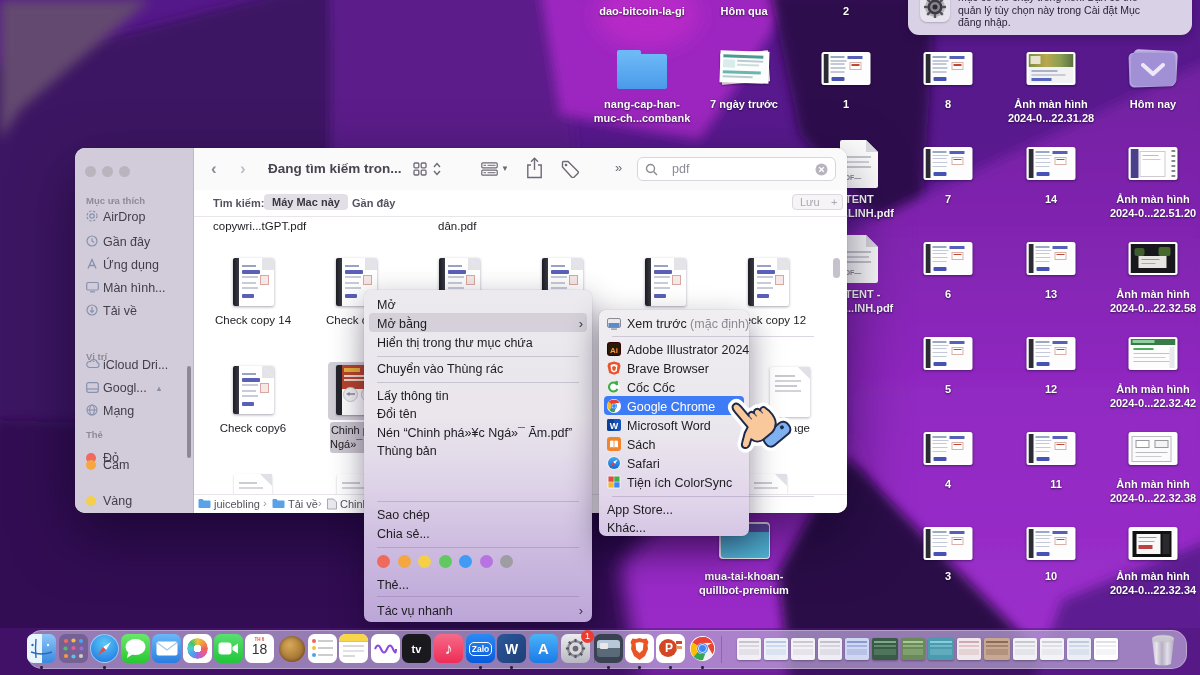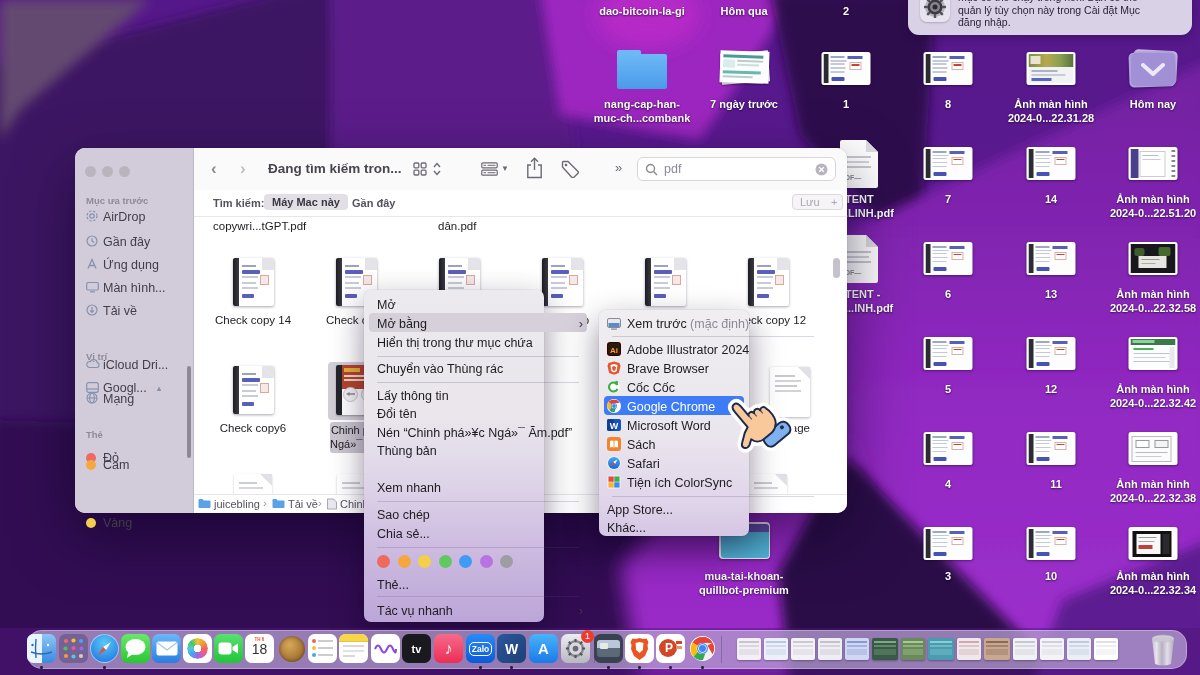--- a/index.html
+++ b/index.html
@@ -395,21 +395,21 @@
         </g>
       </svg>
   </div>
   <div class="abs" style="left:50px;top:1px;width:230px;color:#2b2436;font-size:10.5px;line-height:12.6px;font-weight:500;white-space:nowrap;">mục có thể chạy trong nền. Bạn có thể<br>quản lý tùy chọn này trong Cài đặt Mục<br>đăng nhập.</div>
 </div>
 
 <div id="fwin" class="abs" style="left:75px;top:148px;width:772px;height:365px;border-radius:10px;background:#ffffff;z-index:3;box-shadow:0 22px 60px rgba(10,0,30,.55), 0 0 1px rgba(0,0,0,.4);">
 
   <div class="abs" style="left:0;top:0;width:119px;height:100%;background:#d2ccda;border-radius:10px 0 0 10px;border-right:1px solid #bdb7c6;">
     <div class="abs" style="left:10px;top:15px;"><span class="tl"></span><span class="tl" style="margin-left:6px;"></span><span class="tl" style="margin-left:6px;"></span></div>
-    <div class="sbh" style="top:47px;">Mục ưa trước</div>
+    <div class="sbh" style="top:47px;">Mục ưa thích</div>
     <div class="sbi" style="top:62px;"><span class="sic"><svg width="12" height="12" viewBox="0 0 12 12">
             <circle cx="6" cy="6" r="5" fill="none" stroke="#8791ad" stroke-width="1.2" stroke-dasharray="2.4 1.6"></circle>
             <circle cx="6" cy="6" r="2.2" fill="none" stroke="#8791ad" stroke-width="1.2"></circle>
           </svg></span>AirDrop</div>
     <div class="sbi" style="top:87px;"><span class="sic"><svg width="12" height="12" viewBox="0 0 12 12">
             <circle cx="6" cy="6" r="5" fill="none" stroke="#8791ad" stroke-width="1.2"></circle>
             <path d="M6 3.2 V6 L8 7.5" fill="none" stroke="#8791ad" stroke-width="1.2"></path>
           </svg></span>Gần đây</div>
     <div class="sbi" style="top:110px;"><span class="sic"><svg width="12" height="12" viewBox="0 0 12 12">
             <path d="M2 10.5 L6 1.5 L10 10.5 M3.8 7.5 h4.4" fill="none" stroke="#8791ad" stroke-width="1.3"></path>
@@ -423,29 +423,29 @@
             <path d="M6 3 V8 M4 6.4 L6 8.4 L8 6.4" fill="none" stroke="#8791ad" stroke-width="1.2"></path>
           </svg></span>Tải về</div>
     <div class="sbh" style="top:203px;">Vị trí</div>
     <div class="sbi" style="top:210px;"><span class="sic"><svg width="14" height="10" viewBox="0 0 14 10">
             <path d="M4 8.5 a3 3 0 1 1 0.5-5.9 a3.6 3.6 0 0 1 6.8 1 a2.5 2.5 0 0 1 -0.6 4.9 Z" fill="none" stroke="#8791ad" stroke-width="1.2"></path>
           </svg></span>iCloud Dri...</div>
     <div class="sbi" style="top:233px;"><span class="sic"><svg width="13" height="11" viewBox="0 0 13 11">
             <rect x="0.7" y="0.7" width="11.6" height="9.6" rx="2" fill="none" stroke="#8791ad" stroke-width="1.2"></rect>
             <line x1="0.7" y1="7" x2="12.3" y2="7" stroke="#8791ad" stroke-width="1.2"></line>
           </svg></span>Googl...<span style="margin-left:10px;color:#8791ad;font-size:9px;">▴</span></div>
-    <div class="sbi" style="top:244px;"><span class="sic"><svg width="12" height="12" viewBox="0 0 12 12">
+    <div class="sbi" style="top:256px;"><span class="sic"><svg width="12" height="12" viewBox="0 0 12 12">
             <circle cx="6" cy="6" r="5" fill="none" stroke="#8791ad" stroke-width="1.1"></circle>
             <ellipse cx="6" cy="6" rx="2.3" ry="5" fill="none" stroke="#8791ad" stroke-width="1.1"></ellipse>
             <line x1="1" y1="6" x2="11" y2="6" stroke="#8791ad" stroke-width="1.1"></line>
           </svg></span>Mạng</div>
     <div class="sbh" style="top:281px;">Thẻ</div>
     <div class="sbi" style="top:303px;"><span class="dot" style="background:#f0695f;"></span>Đỏ</div>
     <div class="sbi" style="top:310px;"><span class="dot" style="background:#f5a742;"></span>Cam</div>
-    <div class="sbi" style="top:368px;"><span class="dot" style="background:#f2cf4c;"></span>Vàng</div>
+    <div class="sbi" style="top:346px;"><span class="dot" style="background:#f2cf4c;"></span>Vàng</div>
     <div class="abs" style="left:112px;top:218px;width:4px;height:92px;background:#8d8796;border-radius:2px;"></div>
   </div>
 
   <div class="abs" style="left:119px;top:0;width:653px;height:42px;background:#fbfafb;border-radius:0 10px 0 0;">
     <span class="tbi" style="left:17px;top:11px;color:#8d8995;font-size:17px;font-weight:600;">‹</span>
     <span class="tbi" style="left:46px;top:11px;color:#c2bec8;font-size:17px;font-weight:600;">›</span>
     <span class="tbi" style="left:74px;top:13px;color:#49454f;font-size:13.5px;font-weight:700;">Đang tìm kiếm tron...</span>
     <svg class="abs" style="left:219px;top:14px;" width="14" height="14" viewBox="0 0 14 14">
         <g fill="none" stroke="#6d6975" stroke-width="1.3">
           <rect x="1" y="1" width="4.8" height="4.8" rx="1"></rect>
@@ -480,21 +480,21 @@
     <svg class="abs" style="left:367px;top:12px;" width="19" height="18" viewBox="0 0 19 18">
         <path d="M1.5 7 V2.5 a1 1 0 0 1 1-1 H7 L17 11.5 a1.2 1.2 0 0 1 0 1.7 L12.7 17.4 a1.2 1.2 0 0 1 -1.7 0 Z" fill="none" stroke="#6d6975" stroke-width="1.4"></path>
         <circle cx="5" cy="5" r="1.3" fill="#6d6975"></circle>
       </svg>
     <span class="tbi" style="left:421px;top:12px;color:#6d6975;font-size:13px;">»</span>
     <div class="abs" style="left:443px;top:9px;width:199px;height:24px;border:1px solid #d9d5de;border-radius:6px;background:#fff;">
       <svg class="abs" style="left:7px;top:5px;" width="13" height="13" viewBox="0 0 13 13">
           <circle cx="5.5" cy="5.5" r="4" fill="none" stroke="#8d8995" stroke-width="1.4"></circle>
           <line x1="8.6" y1="8.6" x2="12" y2="12" stroke="#8d8995" stroke-width="1.4"></line>
         </svg>
-      <span class="abs" style="left:26px;top:4px;color:#8d8995;font-size:12.5px;">pdf</span>
+      <span class="abs" style="left:34px;top:4px;color:#8d8995;font-size:12.5px;">pdf</span>
       <svg class="abs" style="right:7px;top:5px;" width="13" height="13" viewBox="0 0 13 13">
           <circle cx="6.5" cy="6.5" r="6" fill="#b9b5c0"></circle>
           <path d="M4.2 4.2 L8.8 8.8 M8.8 4.2 L4.2 8.8" stroke="#fff" stroke-width="1.3"></path>
         </svg>
     </div>
   </div>
 
   <div class="abs" style="left:119px;top:42px;width:653px;height:27px;background:#fff;border-bottom:1px solid #e9e5eb;">
     <span class="abs" style="left:19px;top:7px;font-size:11px;font-weight:700;color:#55515e;">Tìm kiếm:</span>
     <span class="abs" style="left:70px;top:4px;font-size:11px;font-weight:700;color:#3a3640;background:#e3dfe6;border-radius:4px;padding:2px 8px;">Máy Mac này</span>
@@ -656,35 +656,34 @@
     <span class="abs" style="left:133px;top:3px;"><svg width="10" height="12" viewBox="0 0 10 12" style="vertical-align:-1px;">
           <path d="M0.5 1 h6 l3 3 v7 h-9 Z" fill="#e8e8ee" stroke="#9a96a2" stroke-width="0.8"></path>
         </svg></span>
       <span class="abs" style="left:146px;top:3px;">Chinh</span>
   </div>
 
   <div class="abs" style="left:758px;top:110px;width:7px;height:20px;background:#c6c2cc;border-radius:4px;"></div>
 </div>
 
 
-<div id="cmenu" class="abs" style="left:364px;top:290px;width:180px;height:332px;border-radius:7px;z-index:4;
+<div id="cmenu" class="abs" style="left:364px;top:290px;width:228px;height:332px;border-radius:7px;z-index:4;
   background:linear-gradient(180deg,#eceaee 0%,#eae6ec 38%,#ded4e8 58%,#cdbbe0 78%,#bca6d8 100%);
   box-shadow:0 12px 32px rgba(15,5,35,.45), 0 0 1px rgba(0,0,0,.35); font-size:12.5px; color:#1d1b20;">
   <div class="mi" style="top:6px;">Mở</div>
   <div class="abs" style="left:5px;top:23px;width:218px;height:19px;background:#d5d0d9;border-radius:4px;"></div>
   <div class="mi" style="top:25px;">Mở bằng <span class="arr">›</span></div>
   <div class="mi" style="top:44px;">Hiển thị trong thư mục chứa</div>
   <div class="sep" style="top:66px;"></div>
   <div class="mi" style="top:70px;">Chuyển vào Thùng rác</div>
   <div class="sep" style="top:92px;"></div>
   <div class="mi" style="top:97px;">Lấy thông tin</div>
   <div class="mi" style="top:115px;">Đổi tên</div>
   <div class="mi" style="top:134px;">Nén “Chinh phá»¥c Ngá»¯ Ãm.pdf”</div>
   <div class="mi" style="top:152px;">Thùng bản</div>
-  <div class="mi" style="top:189px;">Xem nhanh</div>
   <div class="sep" style="top:211px;"></div>
   <div class="mi" style="top:216px;">Sao chép</div>
   <div class="mi" style="top:235px;">Chia sẻ...</div>
   <div class="sep" style="top:257px;"></div>
   <div class="abs" style="top:265px;left:13px;">
     <span class="cdot" style="background:#ee6a5d;"></span><span class="cdot" style="background:#f3a73e;"></span><span class="cdot" style="background:#f5cf48;"></span><span class="cdot" style="background:#62c862;"></span><span class="cdot" style="background:#3f9bf4;"></span><span class="cdot" style="background:#b873e2;"></span><span class="cdot" style="background:#9d9da2;"></span>
   </div>
   <div class="mi" style="top:286px;">Thẻ...</div>
   <div class="sep" style="top:306px;"></div>
   <div class="mi" style="top:312px;">Tác vụ nhanh <span class="arr">›</span></div>

